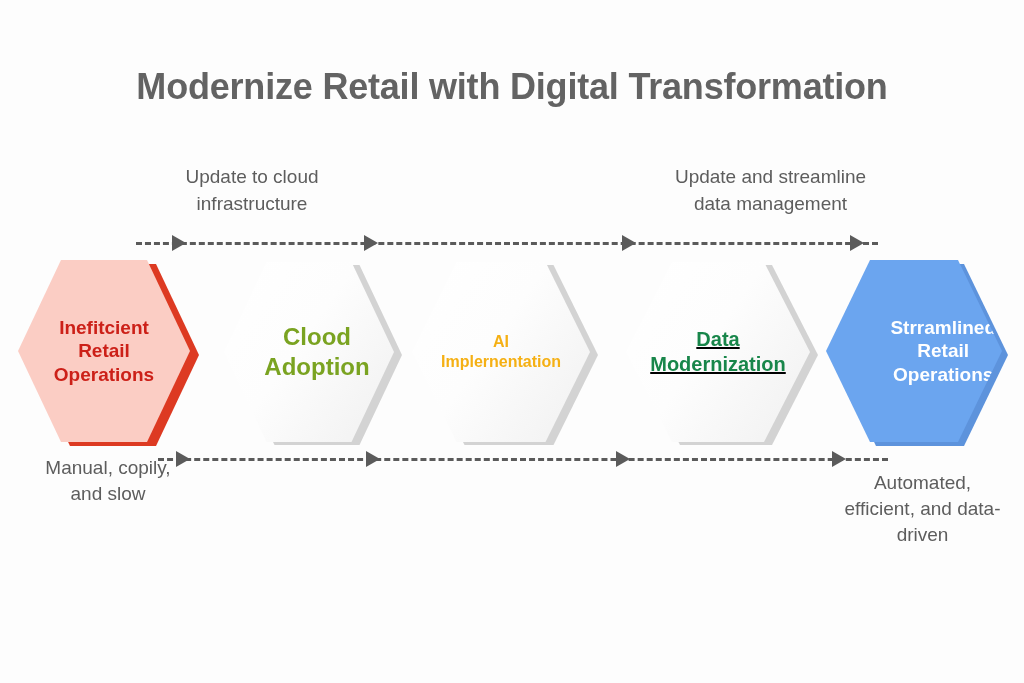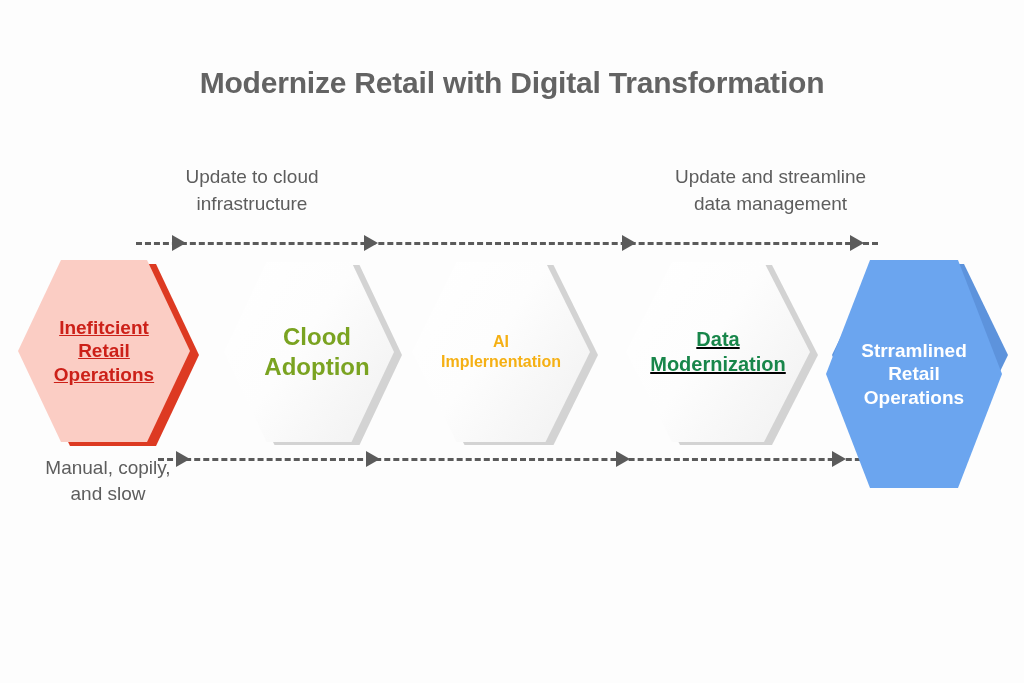--- a/index.html
+++ b/index.html
@@ -21,21 +21,21 @@
     height: 683px;
   }
 
   
   #title {
     position: absolute;
     left: 0;
     top: 66px;
     width: 1024px;
     text-align: center;
-    font-size: 30px;
+    font-size: 36px;
     font-weight: bold;
     color: #636363;
     letter-spacing: -0.2px;
   }
 
   
   .top-caption {
     position: absolute;
     text-align: center;
     font-size: 19px;
@@ -107,21 +107,21 @@
   
   #hex-1-shadow {
     left: 27px; top: 264px; width: 172px; height: 182px;
     background: #dd3a22;
   }
   #hex-1 {
     left: 18px; top: 260px; width: 172px; height: 182px;
     background: #fbcdc4;
     border: 0;
   }
-  #hex-1 .hex-label { color: #cc2018; font-size: 19px; text-decoration: underline; }
+  #hex-1 .hex-label { color: #cc2018; font-size: 19px; }
 
   
   #hex-2-shadow {
     left: 232px; top: 265px; width: 170px; height: 180px;
     background: #d3d3d3;
   }
   #hex-2 {
     left: 224px; top: 262px; width: 170px; height: 180px;
     background: linear-gradient(125deg, #ffffff 0%, #fdfdfd 45%, #f0f0f0 100%);
   }
@@ -149,22 +149,23 @@
     text-decoration: underline;
   }
   #hex-4 .hex-label { color: #18864a; font-size: 20px; }
 
   
   #hex-5-shadow {
     left: 832px; top: 264px; width: 176px; height: 182px;
     background: #5d93dc;
   }
   #hex-5 {
-    left: 826px; top: 260px; width: 176px; height: 228px;
+    left: 826px; top: 260px; width: 176px; height: 182px;
     background: #6ba5ef;
+    justify-content: flex-end;
   }
   #hex-5 .hex-label { color: #ffffff; font-size: 19px; }
 </style>
 </head>
 <body>
 
 <div id="canvas">
 
   <div id="title">Modernize Retail with Digital Transformation</div>
 
@@ -218,14 +219,17 @@
   <div class="hex-shadow" id="hex-5-shadow"></div>
   <div class="hex" id="hex-5">
     <span class="hex-label">Strramlined
 Retail
 Operations</span>
   </div>
 
   <div class="bottom-caption" id="cap-bot-1">Manual,
 copily,
 and slow</div>
+  <div class="bottom-caption" id="cap-bot-2">Automated,
+efficient, and
+data-driven</div>
 
 </div>
 
 </body></html>

